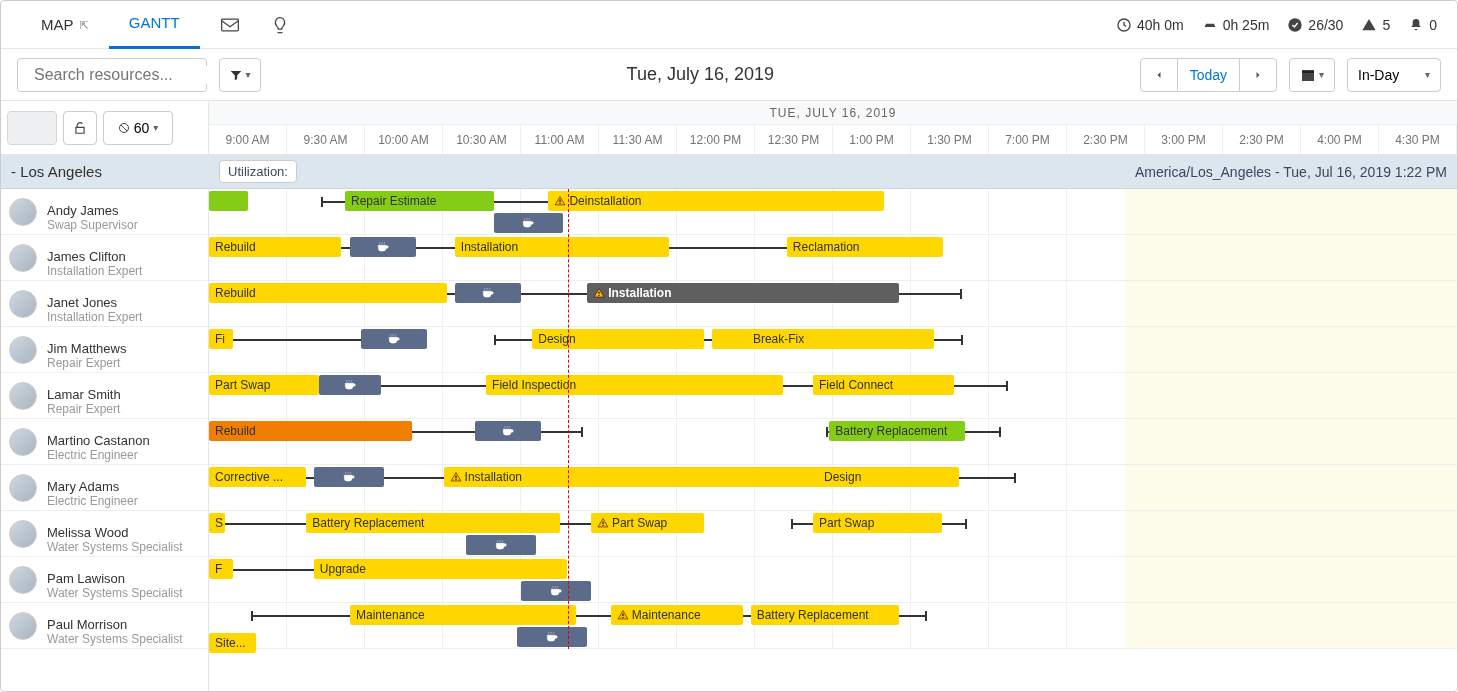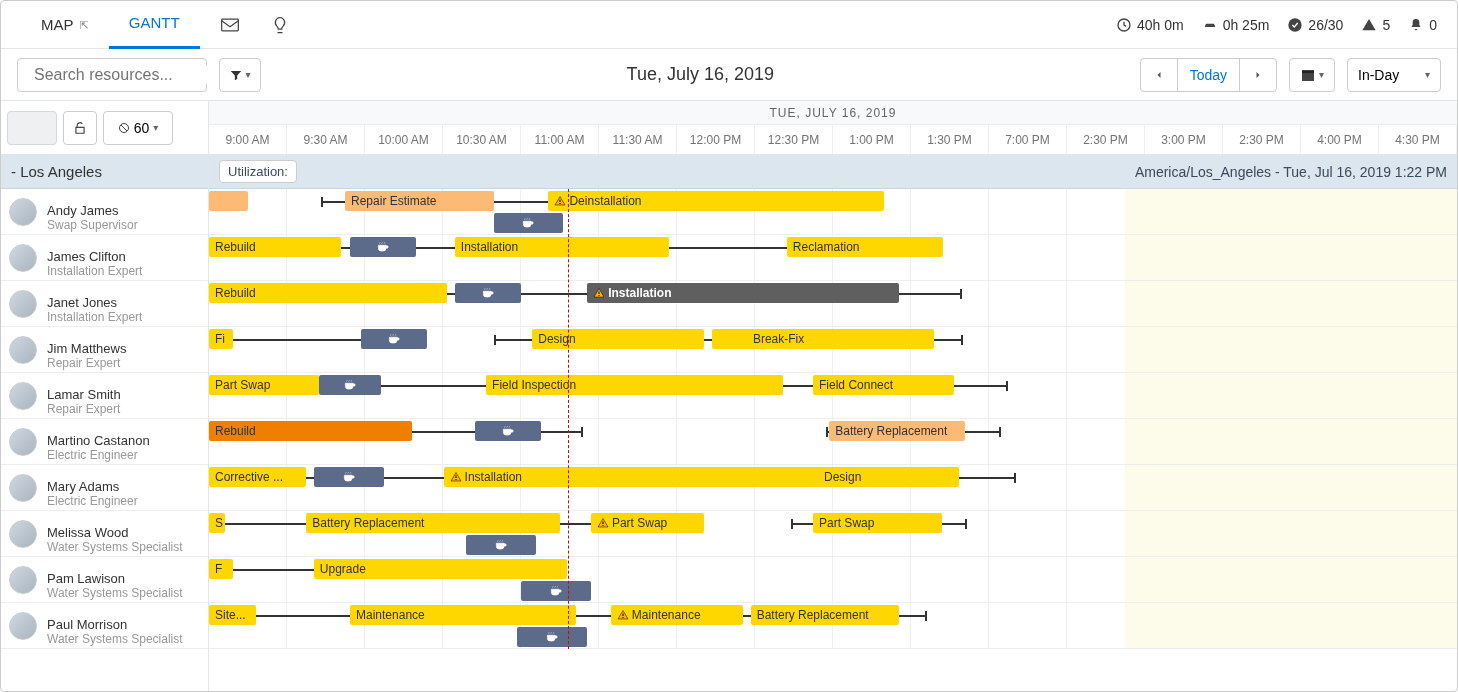--- a/index.html
+++ b/index.html
@@ -63,21 +63,21 @@
 .row .off { position: absolute; top: 0; bottom: 0; background: #fdfbe9; }
 .task { position: absolute; top: 2px; height: 20px; border-radius: 2px; font-size: 12px; padding: 2px 6px; white-space: nowrap; overflow: hidden; cursor: pointer; display: flex; align-items: center; gap: 3px; }
 .break { position: absolute; top: 24px; height: 20px; background: #5c6b8a; border-radius: 2px; display: flex; align-items: center; justify-content: center; cursor: pointer; }
 .break.top { top: 2px; }
 .break svg { width: 14px; height: 14px; fill: #fff; }
 .travel { position: absolute; top: 12px; height: 2px; background: #333; z-index: 0; }
 .travel::before, .travel::after { content: ""; position: absolute; width: 2px; height: 10px; background: #333; top: -4px; }
 .travel::before { left: 0; }
 .travel::after { right: 0; }
 .c-yellow { background: #ffd700; color: #333; }
-.c-red { background: #fdba74; color: #333; }
+.c-red { background: #84cc16; color: #333; }
 .c-orange { background: #f07f00; color: #333; }
 .c-dark { background: #5f5f5f; color: #fff; font-weight: 600; }
 .warn-ico { width: 12px; height: 12px; }
 .caret { font-size: 10px; color: #666; }
 </style>
 </head>
 <body>
 
 <div class="topnav">
   <div class="tab">
@@ -495,21 +495,21 @@
             <svg viewBox="0 0 24 24">
               <path d="M4 9h13v5a5 5 0 01-5 5H9a5 5 0 01-5-5zM17 10h2a2 2 0 010 4h-2M6 6c0-1 1-1 1-2M10 6c0-1 1-1 1-2M14 6c0-1 1-1 1-2" fill="#fff" stroke="#fff"></path>
             </svg>
           </div>
         </div>
         <div class="row">
           <div class="off" style="left: 73.4%; right: 0px;"></div>
           <div class="travel" style="left: 3.4%; width: 9.1%;"></div>
           <div class="travel" style="left: 29.1%; width: 5%;"></div>
           <div class="travel" style="left: 42.5%; width: 15%;"></div>
-          <div class="task c-yellow" style="left: 0%; width: 3.8%;">
+          <div class="task c-yellow" style="left: 0%; width: 3.8%; margin-top: 28px;">
             <span>Site...</span>
           </div>
           <div class="task c-yellow" style="left: 11.3%; width: 18.1%;">
             <span>Maintenance</span>
           </div>
           <div class="task c-yellow" style="left: 32.2%; width: 10.6%;">
             <svg class="warn-ico" viewBox="0 0 24 24">
               <path d="M12 3L2 20h20z" fill="#ffb000" stroke="#000" stroke-width="1"></path>
               <rect x="11" y="9" width="2" height="5"></rect>
               <rect x="11" y="16" width="2" height="2"></rect>

